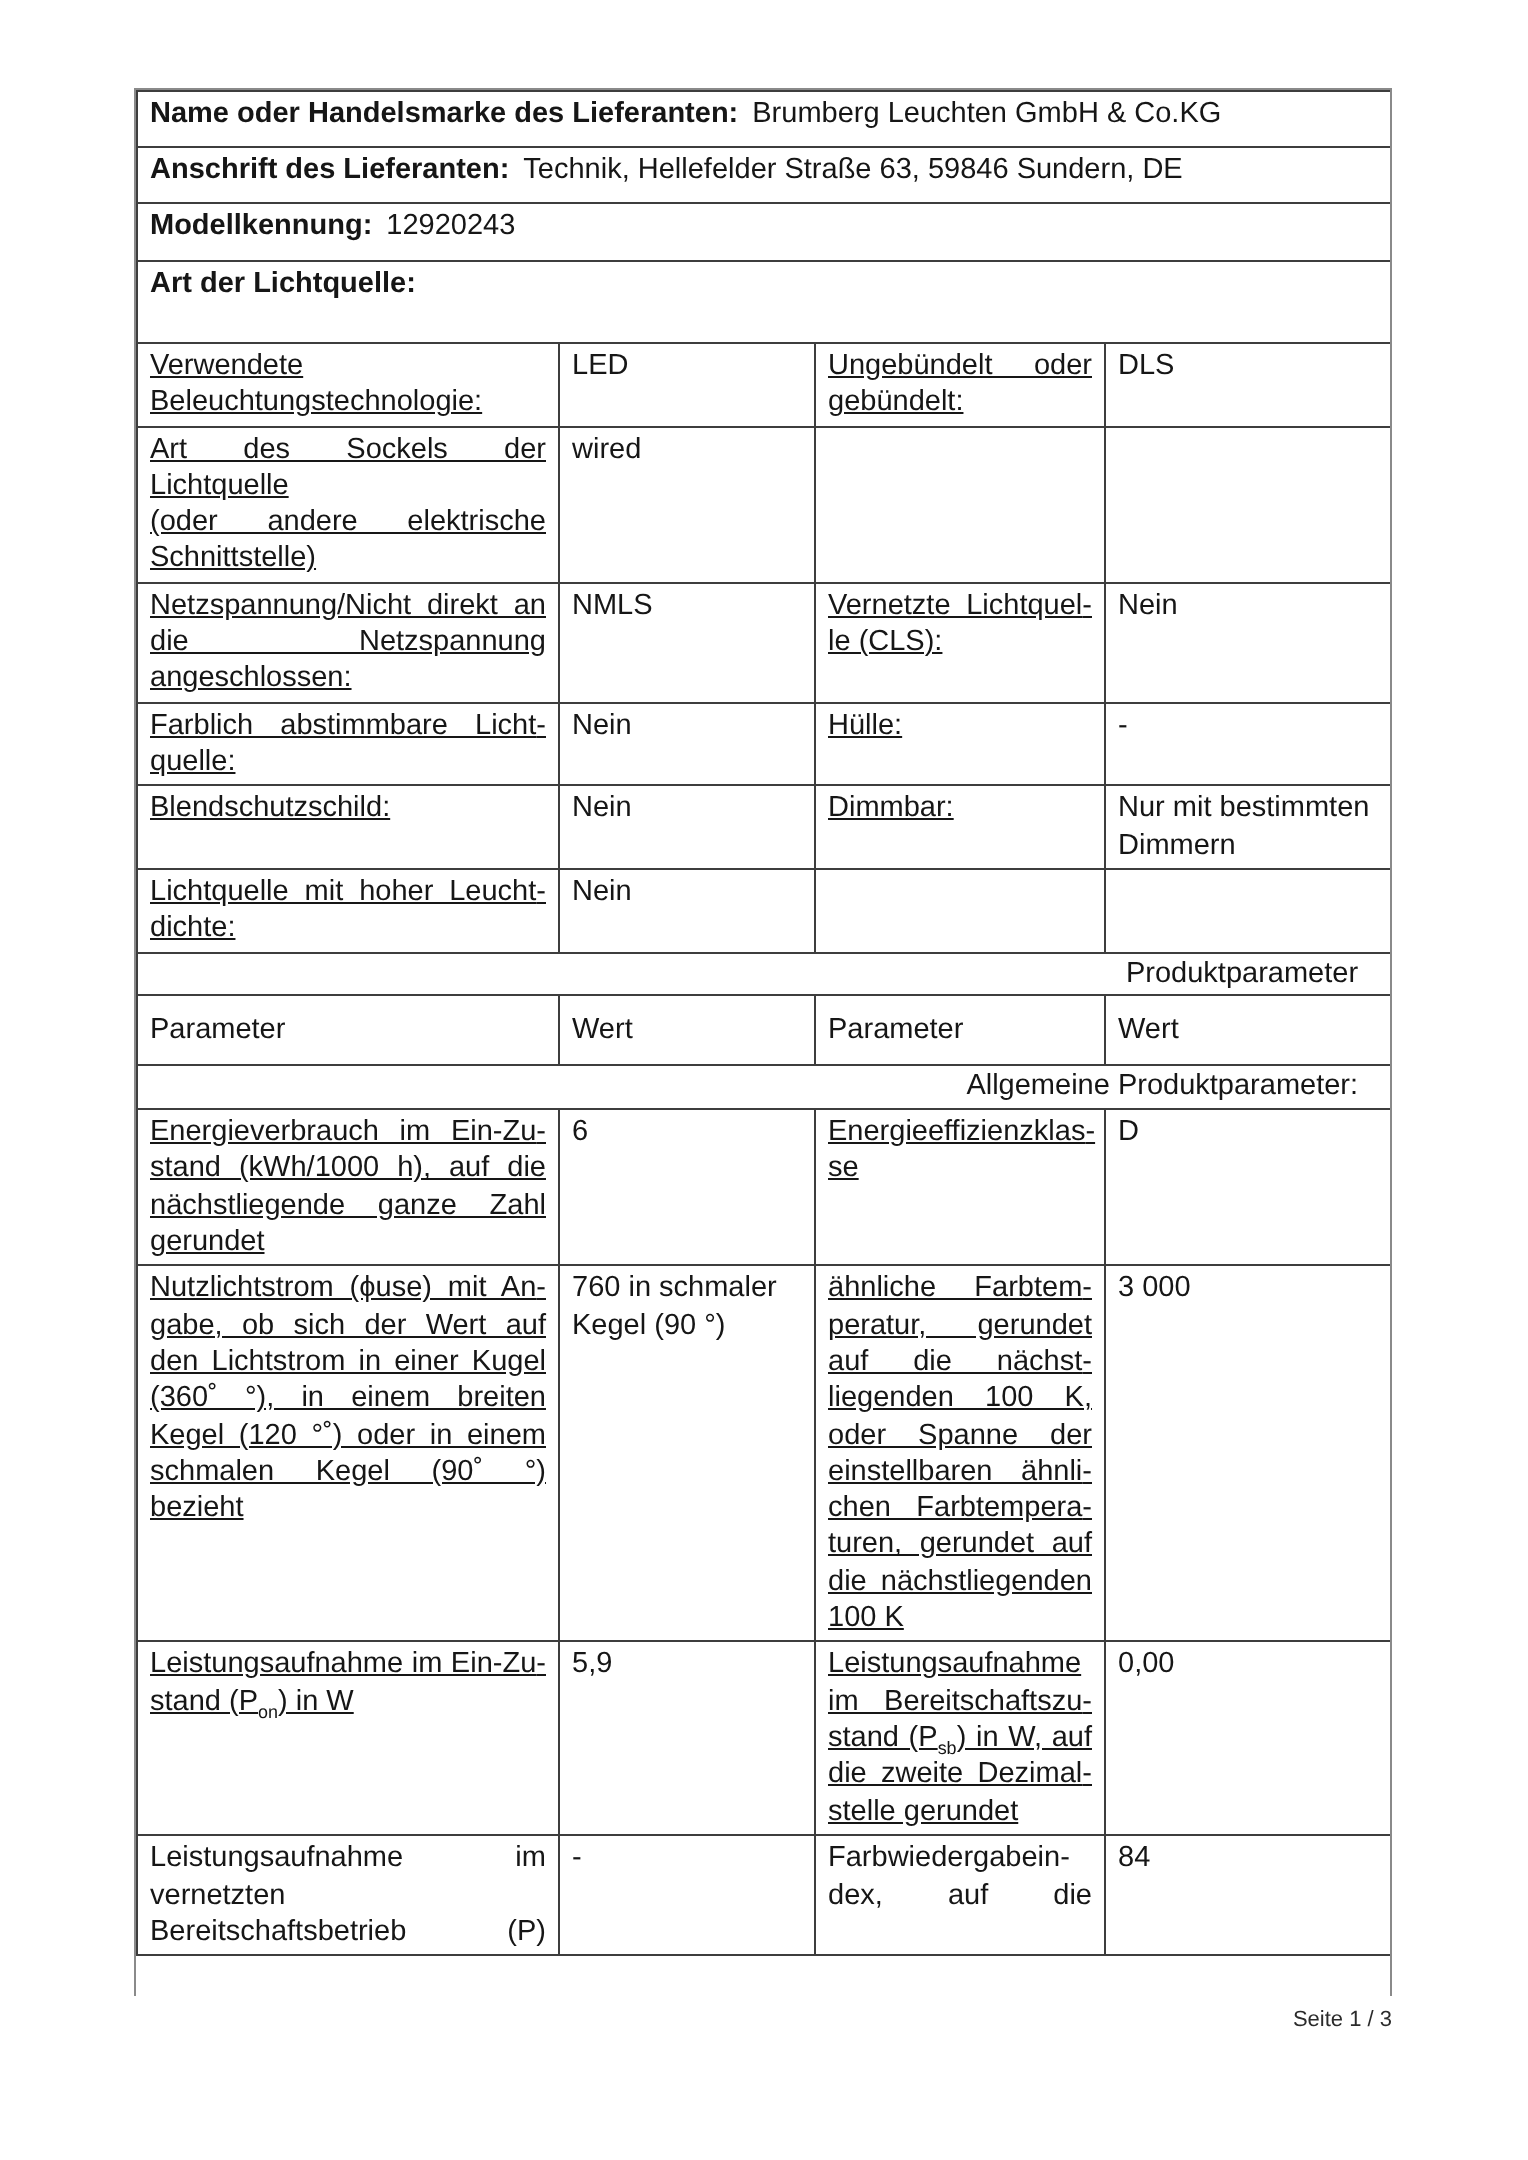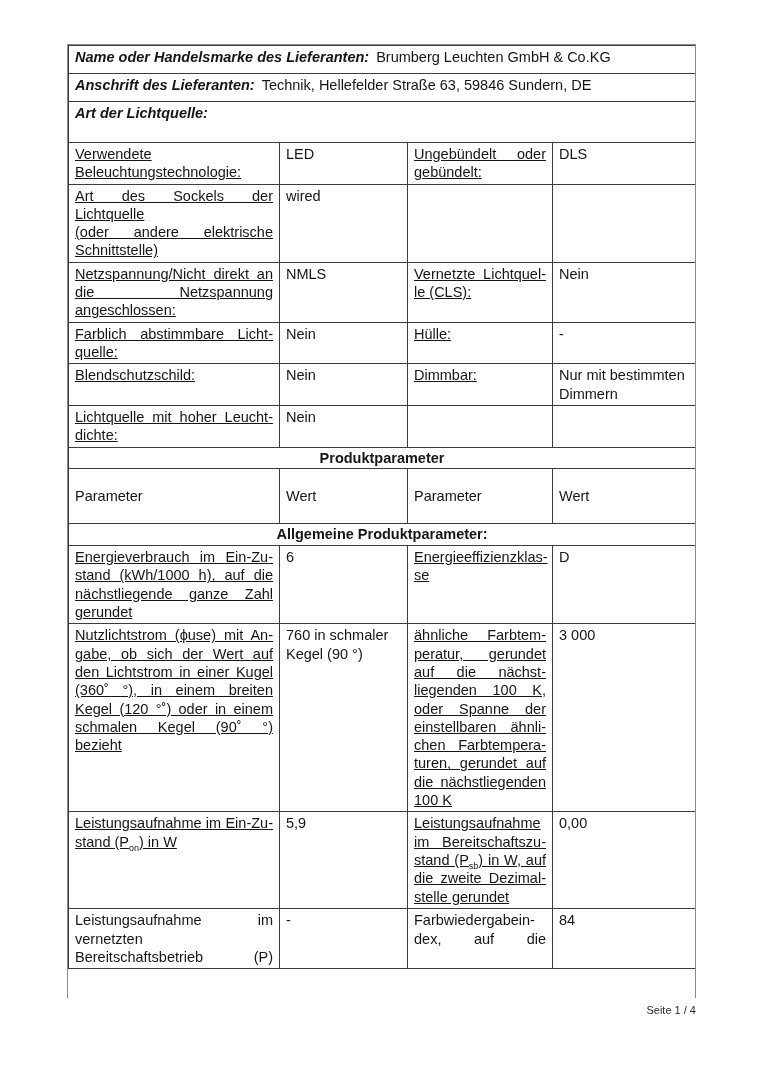--- a/index.html
+++ b/index.html
@@ -40,28 +40,28 @@
   .title {
     color: #38078f;
     font-size: 31px;
     font-weight: bold;
     line-height: 34px;
     margin: 0 0 9px 0;
   }
   .subtitle { font-size: 15px; line-height: 19px; }
   
   td.info-cell { padding: 4px 6px; font-size: 15px; line-height: 19px; vertical-align: middle; }
-  .b { font-weight: bold; font-style: italic; }
+  .b { font-weight: bold; }
   .info-val { margin-left: 7px; }
   
   td.jc { text-align: justify; text-decoration: underline; }
   td.fj { text-align: justify; text-align-last: justify; }
   td.vc { }
-  tr.section-row td { text-align: center; font-weight: bold; padding: 1px 4px; }
-  tr.colhead-row td { padding: 18px 6px; }
+  tr.section-row td { text-align: right; font-weight: normal; padding: 1px 16px; }
+  tr.colhead-row td { padding: 8px 6px; }
   td.tight { line-height: 18px; }
   .para2 { margin-top: 0; }
   sub { font-size: 0.62em; line-height: 0; }
   .footer {
     position: absolute;
     right: 68px; top: 1004px;
     font-size: 11px;
     line-height: 13px;
     color: #2b2b2b;
   }
@@ -81,20 +81,25 @@
     <tbody>
 
     <tr style="height:28px">
       <td class="info-cell" colspan="4">
         <span class="b">Name oder Handelsmarke des Lieferanten:</span><span class="info-val">Brumberg Leuchten GmbH &amp; Co.KG</span>
       </td>
     </tr>
     <tr style="height:28px">
       <td class="info-cell" colspan="4">
         <span class="b">Anschrift des Lieferanten:</span><span class="info-val">Technik, Hellefelder Straße 63, 59846 Sundern, DE</span>
+      </td>
+    </tr>
+    <tr style="height:29px">
+      <td class="info-cell" colspan="4">
+        <span class="b">Modellkennung:</span><span class="info-val">12920243</span>
       </td>
     </tr>
     <tr style="height:41px">
       <td class="info-cell" colspan="4">
         <span class="b">Art der Lichtquelle:</span>
       </td>
     </tr>
 
     <tr style="height:41px">
       <td class="jc">Verwendete Beleuchtungstech­nologie:</td>
@@ -170,13 +175,13 @@
     <tr>
       <td class="fj">Leistungsaufnahme im vernetz­ten Bereitschaftsbetrieb (P)</td>
       <td class="vc">-</td>
       <td class="fj">Farbwiedergabein­dex, auf die</td>
       <td class="vc">84</td>
     </tr>
   </tbody>
     </table>
 </div>
 
-<div class="footer">Seite 1 / 4</div>
+<div class="footer">Seite 1 / 3</div>
 
 </body></html>

